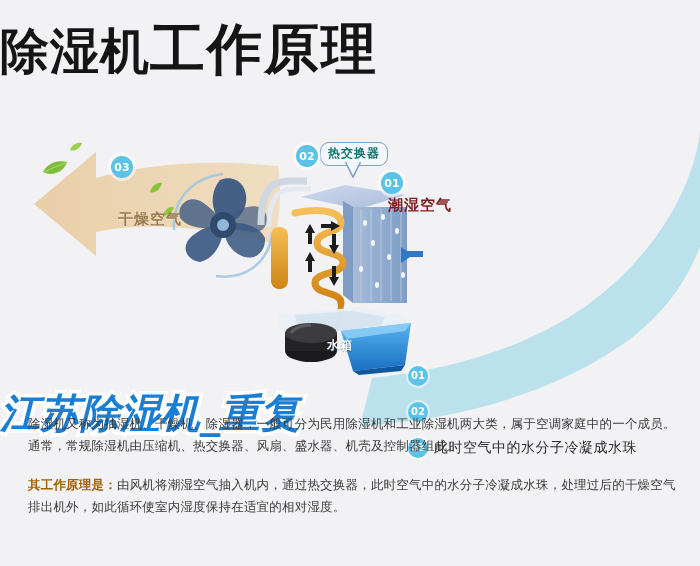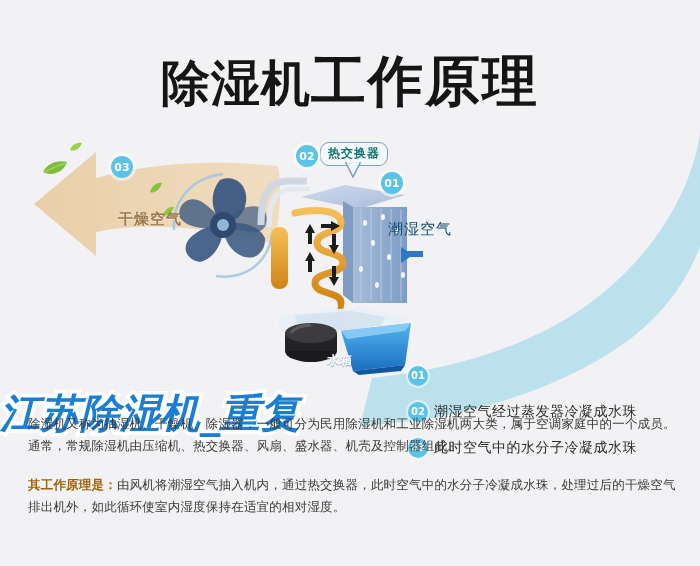--- a/index.html
+++ b/index.html
@@ -8,26 +8,24 @@
     background:#f2f2f4;
     font-family:"Liberation Sans","DejaVu Sans",sans-serif;
     overflow:hidden;
     position:relative;
   }
   #page{position:relative;width:700px;height:566px;overflow:hidden;background:#f2f2f4;}
 
   
   .title{
     position:absolute;left:0;top:22px;width:700px;
-    text-align:center;
     color:#151515;
     font-weight:bold;
     white-space:nowrap;
     line-height:1;
-    margin-top:32px;
   }
   .title .t1{font-size:49px;letter-spacing:1px;}
   .title .t2{font-size:55px;letter-spacing:2px;font-family:"DejaVu Sans",sans-serif;}
 
   
   .stage{position:absolute;left:0;top:120px;width:700px;height:275px;}
 
   
   .swoosh{
     position:absolute;left:300px;top:10px;width:420px;height:300px;
@@ -38,25 +36,25 @@
   
   .tanarrow{position:absolute;left:30px;top:28px;width:250px;height:120px;}
   .tanarrow svg{display:block;}
 
   .label-dry{
     position:absolute;left:118px;top:90px;
     font-size:15px;color:#9a7a4d;font-weight:bold;letter-spacing:1px;
     text-shadow:0 1px 0 rgba(255,255,255,.55);
   }
   .label-humid{
-    position:absolute;left:388px;top:100px;
-    font-size:15px;color:#0c4a6e;font-weight:normal;letter-spacing:1px;
+    position:absolute;left:388px;top:76px;
+    font-size:15px;color:#7f1d1d;font-weight:bold;letter-spacing:1px;
   }
   .label-tank{
-    position:absolute;left:327px;top:232px;
+    position:absolute;left:327px;top:217px;
     font-size:12px;color:#ffffff;font-weight:bold;letter-spacing:1px;
     text-shadow:0 1px 1px rgba(0,60,120,.45);
   }
 
   
   .badge{
     position:absolute;width:22px;height:22px;border-radius:50%;
     background:#5cc3e8;color:#fff;font-size:11px;font-weight:bold;
     display:flex;align-items:center;justify-content:center;
     box-shadow:0 0 0 3px rgba(255,255,255,.55);
@@ -295,21 +293,20 @@
     <div class="badge b03">03</div>
     <div class="badge b02">02</div>
     <div class="badge b01">01</div>
 
     <div class="steps">
       <div class="step">
         <div class="num">01</div>
       </div>
       <div class="step">
         <div class="num">02</div>
-        <div class="txt">潮湿空气经过蒸发器冷凝成水珠</div>
       </div>
       <div class="step">
         <div class="num">03</div>
         <div class="txt">此时空气中的水分子冷凝成水珠</div>
       </div>
     </div>
 
     <div class="wm-wrap">
       <div class="wm-stroke">江苏除湿机_重复</div>
       <div class="wm-fill">江苏除湿机_重复</div>

